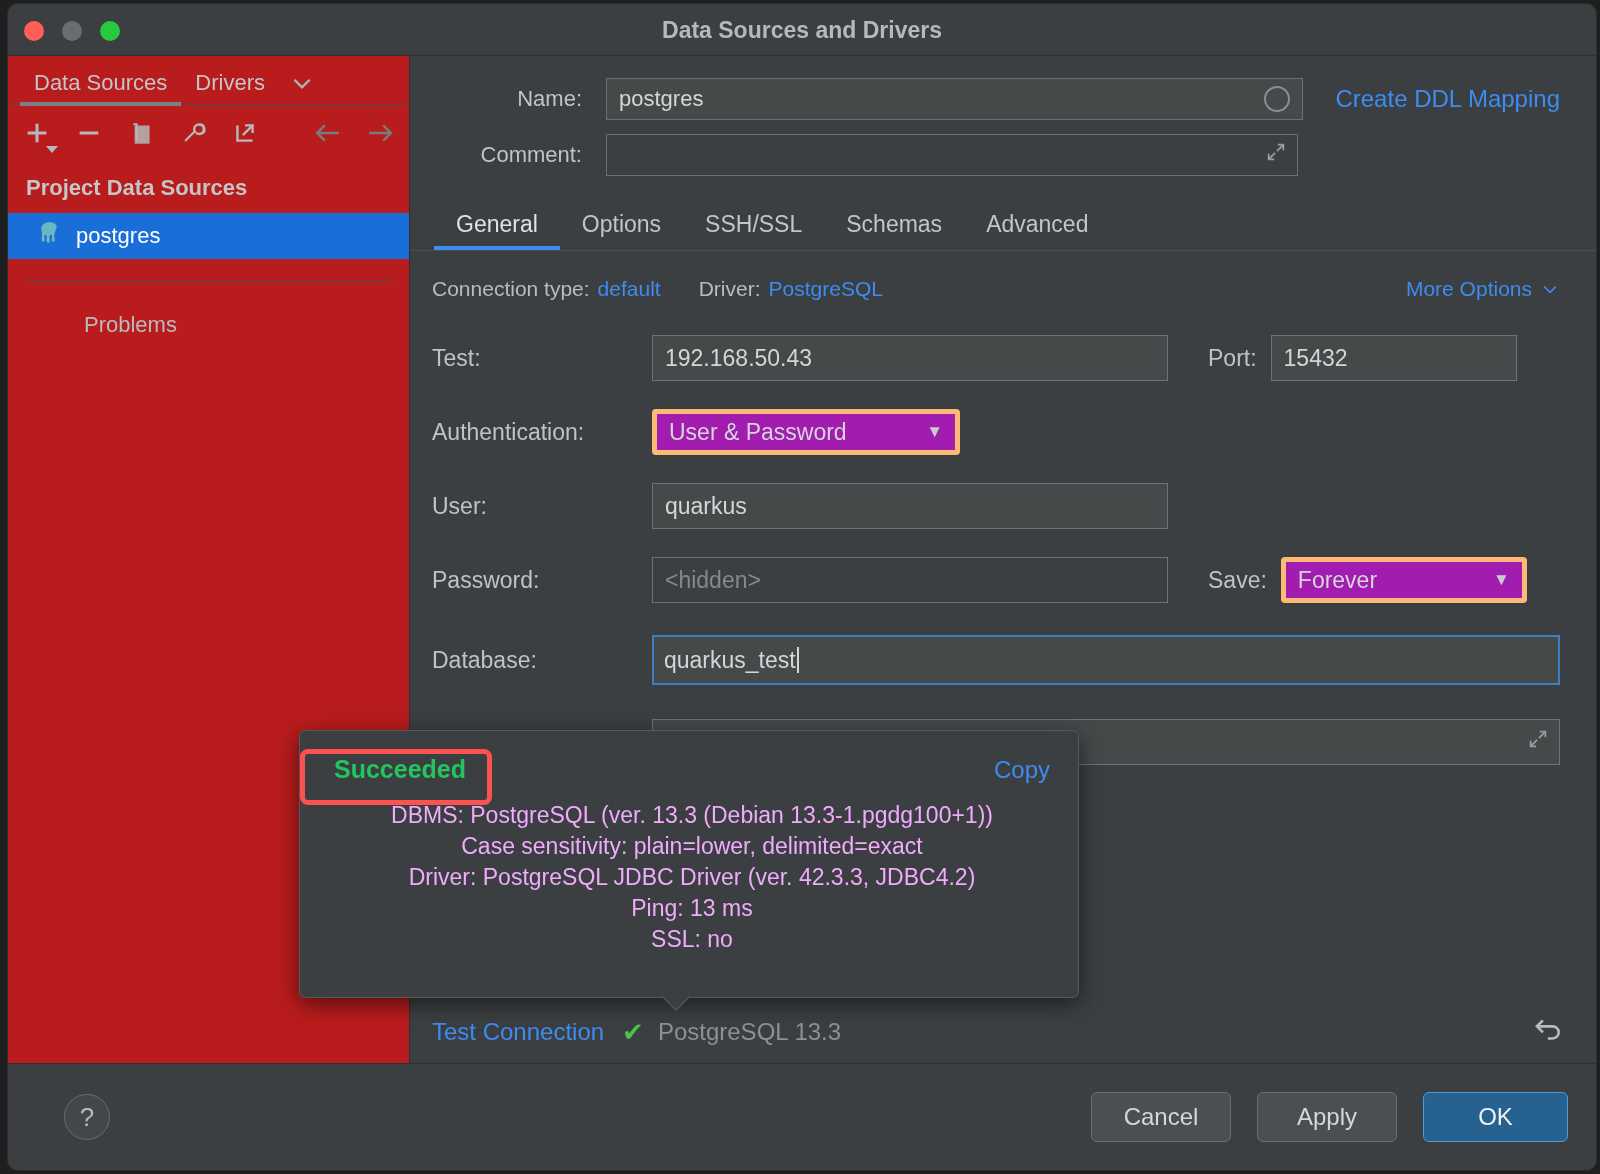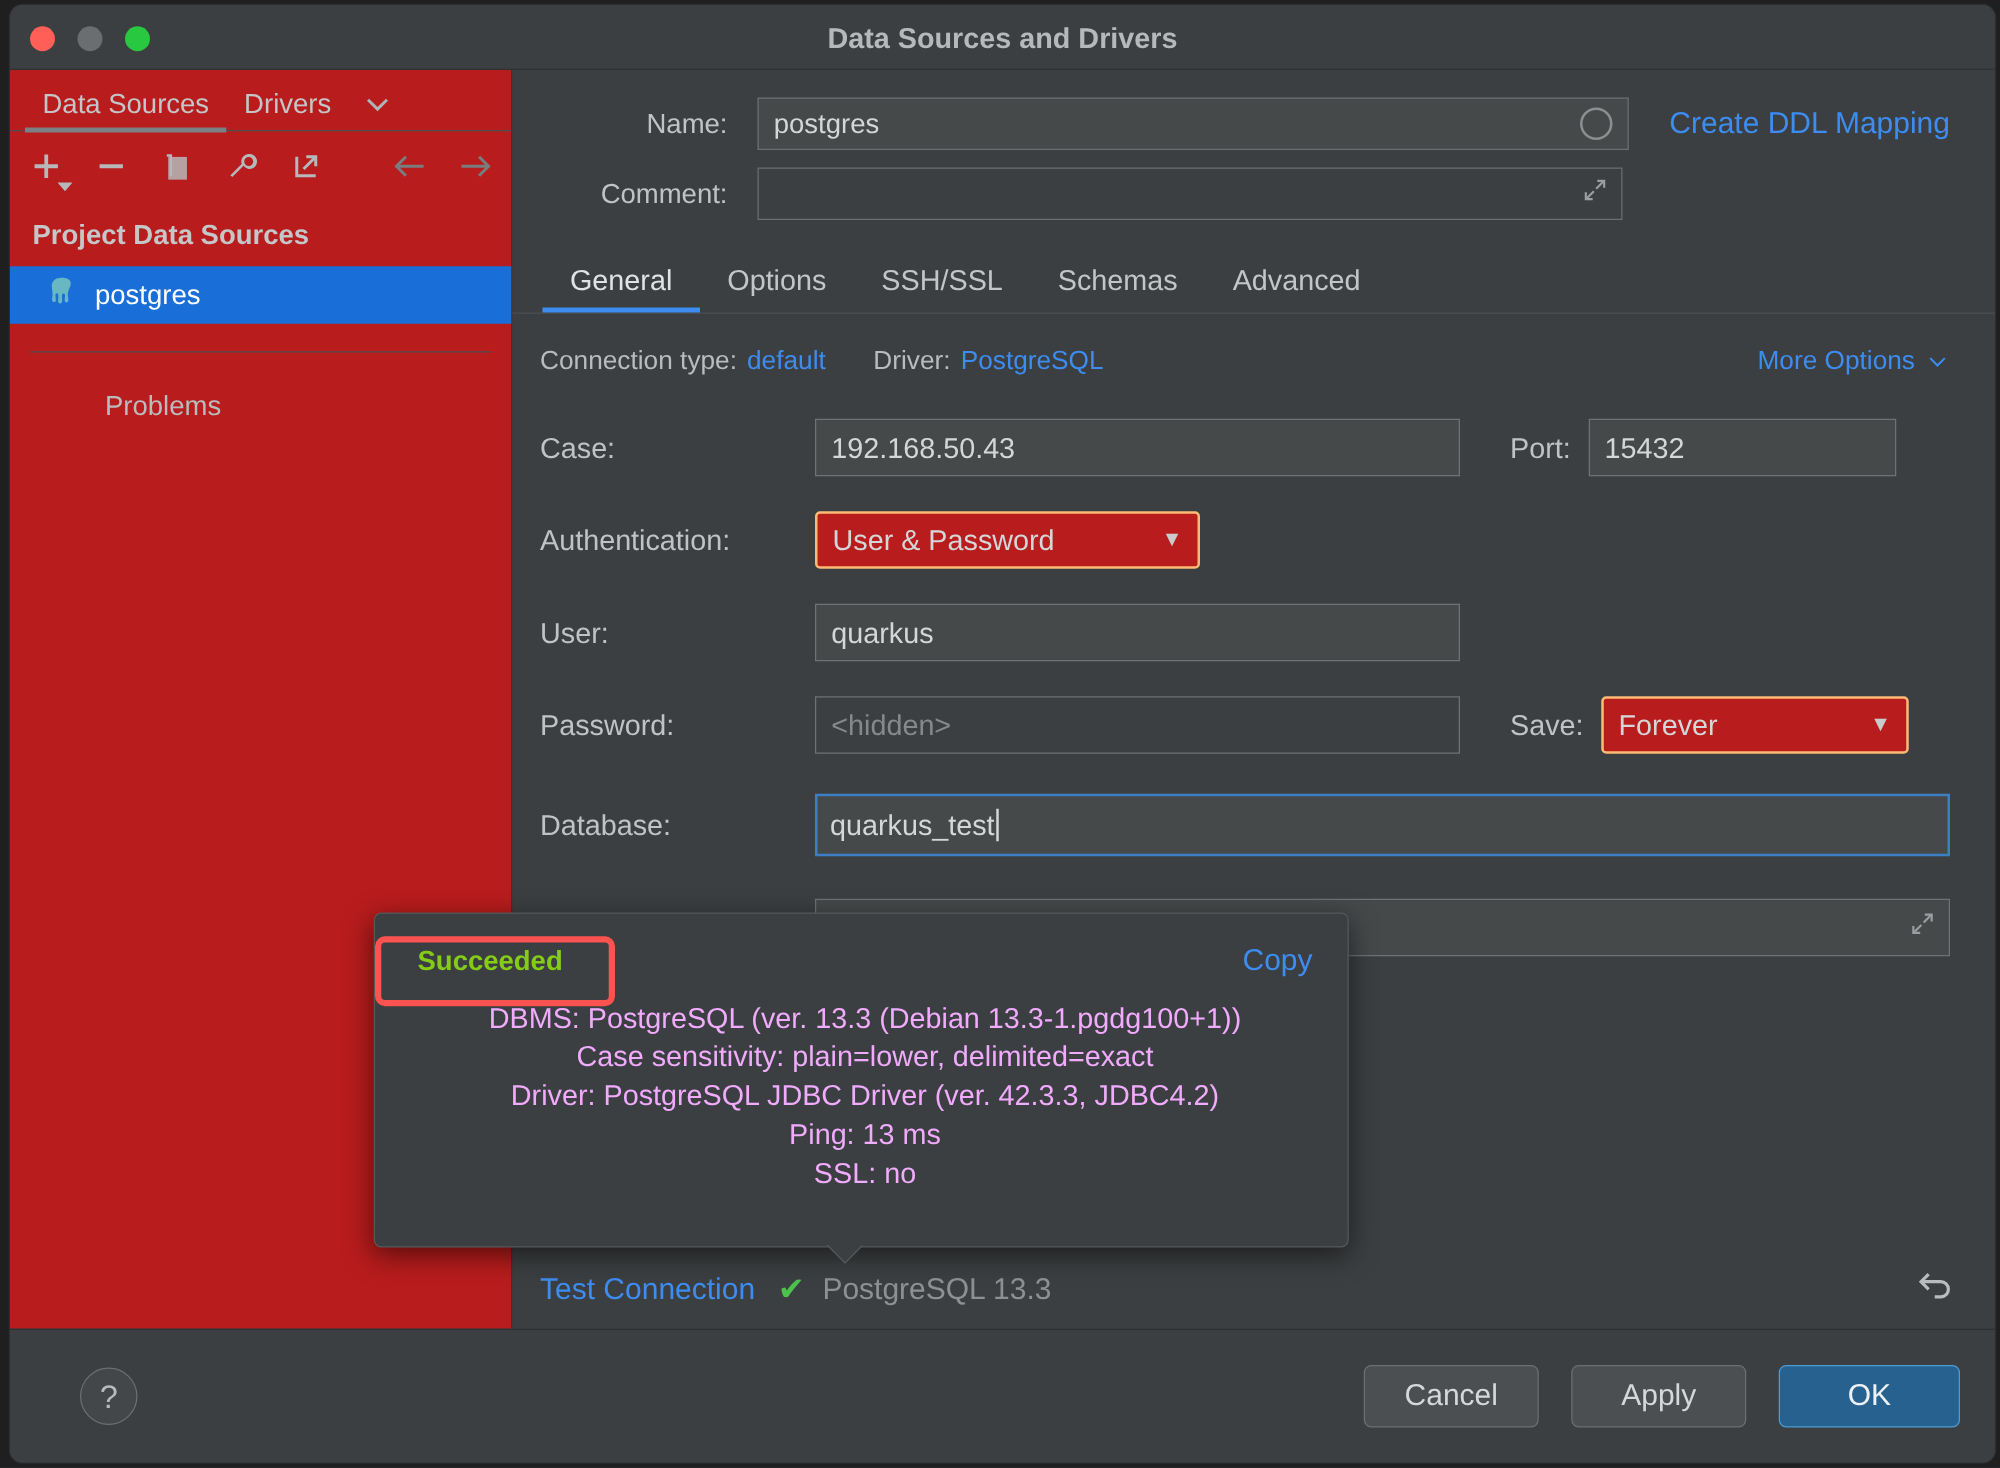--- a/index.html
+++ b/index.html
@@ -120,21 +120,21 @@
   .more-opt { margin-left: auto; color: #3d8cf0; font-size: 21px; display: flex; align-items: center; gap: 8px;}
 
   .grow { display: flex; align-items: center; margin-bottom: 28px; }
   .glabel { font-size: 23px; color: #c0c2c4; width: 212px; margin-right: 8px; white-space: nowrap; }
   .gfield {
     height: 46px; background: #45494a; border: 1px solid #6e7274;
     color: #d4d6d8; font-size: 23px; display: flex; align-items: center; padding: 0 12px;
   }
   .gfield.ph { background: #3c3f41; color: #85898b; }
   .combo {
-    height: 46px; background: #b91c1c; border: 2px solid #fdba74; border-radius: 4px;
+    height: 46px; background: #a21caf; border: 5px solid #fdba74; border-radius: 4px;
     color: #d4d6d8; font-size: 23px; display: flex; align-items: center;
     padding: 0 12px; justify-content: space-between; gap: 22px;
   }
   .caret { color: #c9cbcd; font-size: 17px; }
   .inline-lbl { font-size: 23px; color: #c0c2c4; margin: 0 14px 0 40px; white-space: nowrap; }
 
   .db-field {
     height: 50px; background: #45494a; border: 2px solid #3d7fc4;
     color: #d4d6d8; font-size: 23px; display: flex; align-items: center; padding: 0 10px;
     flex: 1;
@@ -161,21 +161,21 @@
   .popup {
     position: absolute; left: 291px; top: 726px;
     width: 780px; height: 268px;
     background: #3c3f41;
     border: 1px solid #55595b;
     border-radius: 6px;
     box-shadow: 0 6px 22px rgba(0,0,0,.55);
     z-index: 40;
   }
   .popup-head { display: flex; align-items: center; padding: 24px 28px 0 34px; }
-  .succeeded { font-size: 22px; font-weight: bold; color: #84cc16; }
+  .succeeded { font-size: 25px; font-weight: bold; color: #22c55e; }
   .hl-box {
     position: absolute; left: 292px; top: 745px;
     width: 192px; height: 56px;
     border: 5px solid #fd5350; border-radius: 8px;
     z-index: 50; pointer-events: none;
   }
   .copy-link { margin-left: auto; font-size: 24px; color: #3d8cf0; }
   .popup-lines { padding: 16px 28px 0 34px; }
   .pline { font-size: 23px; color: #f0abfc; line-height: 31px; white-space: nowrap; text-align: center; }
   .tip-arrow {
@@ -350,21 +350,21 @@
           <span class="meta-link">PostgreSQL</span>
           <span class="more-opt">
             <span>More Options</span>
             <svg width="20" height="20" viewBox="0 0 24 24" fill="none" stroke="currentColor" stroke-width="2">
                 <polyline points="5,9 12,16 19,9"></polyline>
               </svg>
           </span>
         </div>
 
         <div class="grow">
-          <div class="glabel">Case:</div>
+          <div class="glabel">Test:</div>
           <div class="gfield" style="width:516px">192.168.50.43</div>
           <div class="inline-lbl">Port:</div>
           <div class="gfield" style="width:246px">15432</div>
         </div>
 
         <div class="grow">
           <div class="glabel">Authentication:</div>
           <div class="combo" style="width:308px">
             <span>User &amp; Password</span>
             <span class="caret">▼</span>

